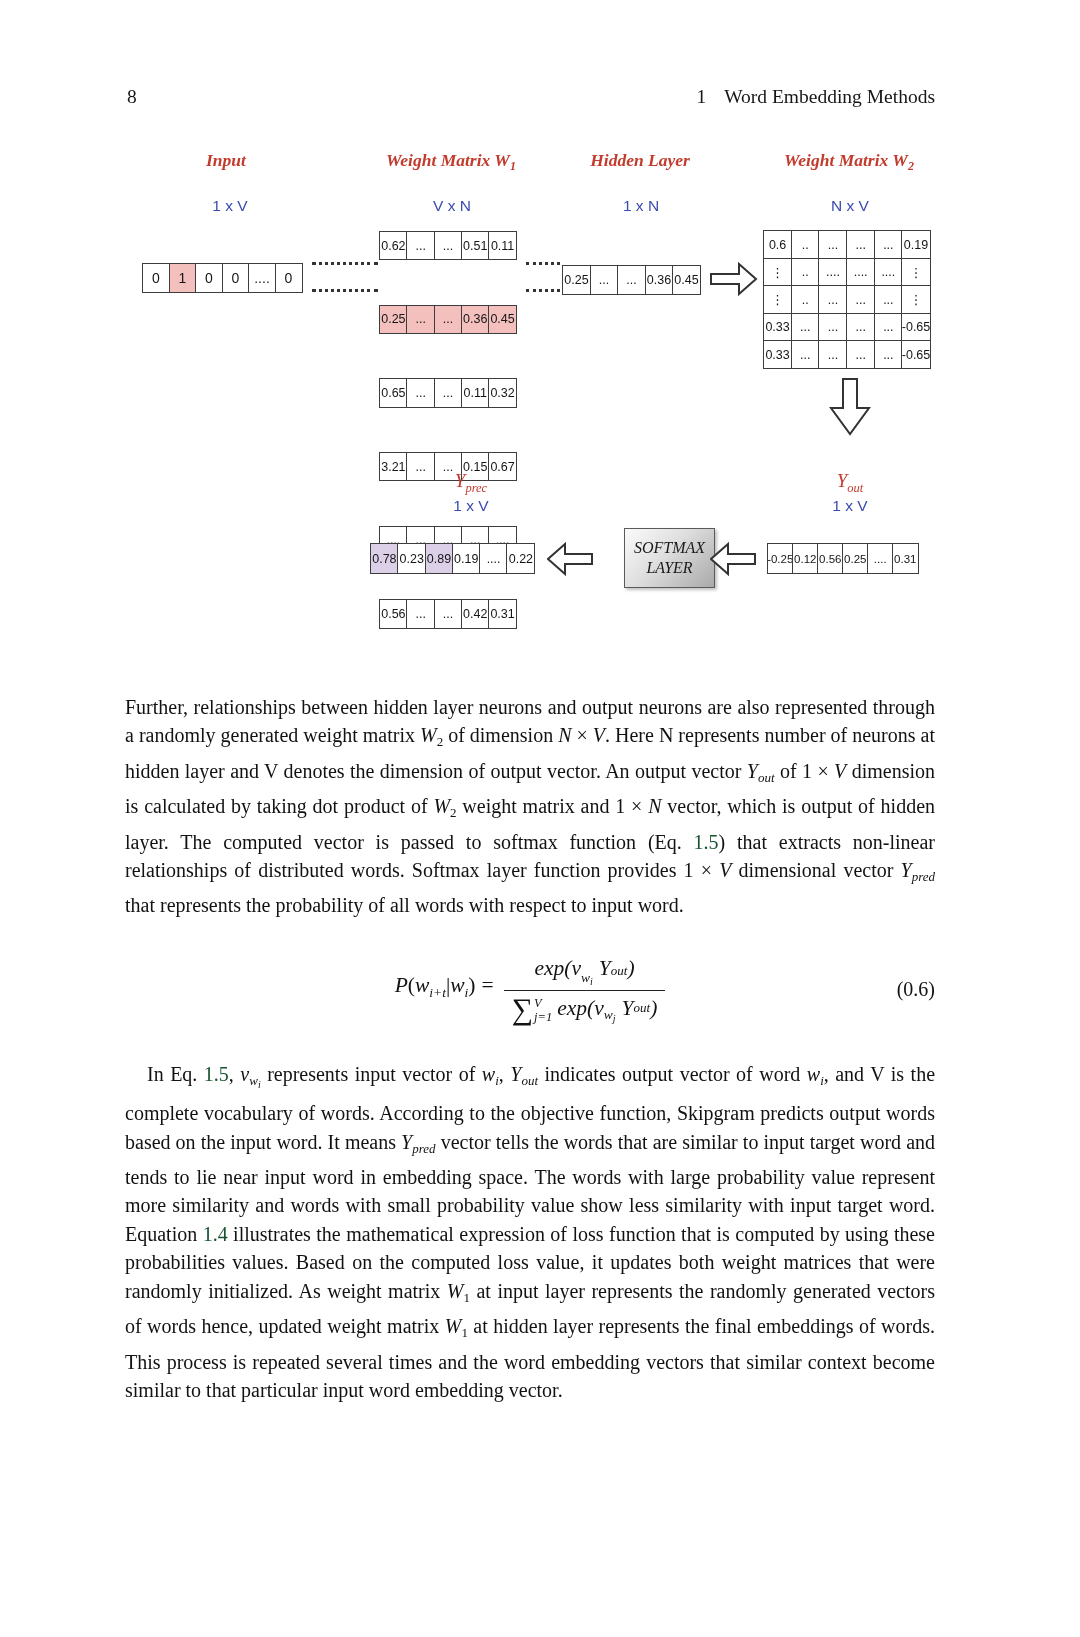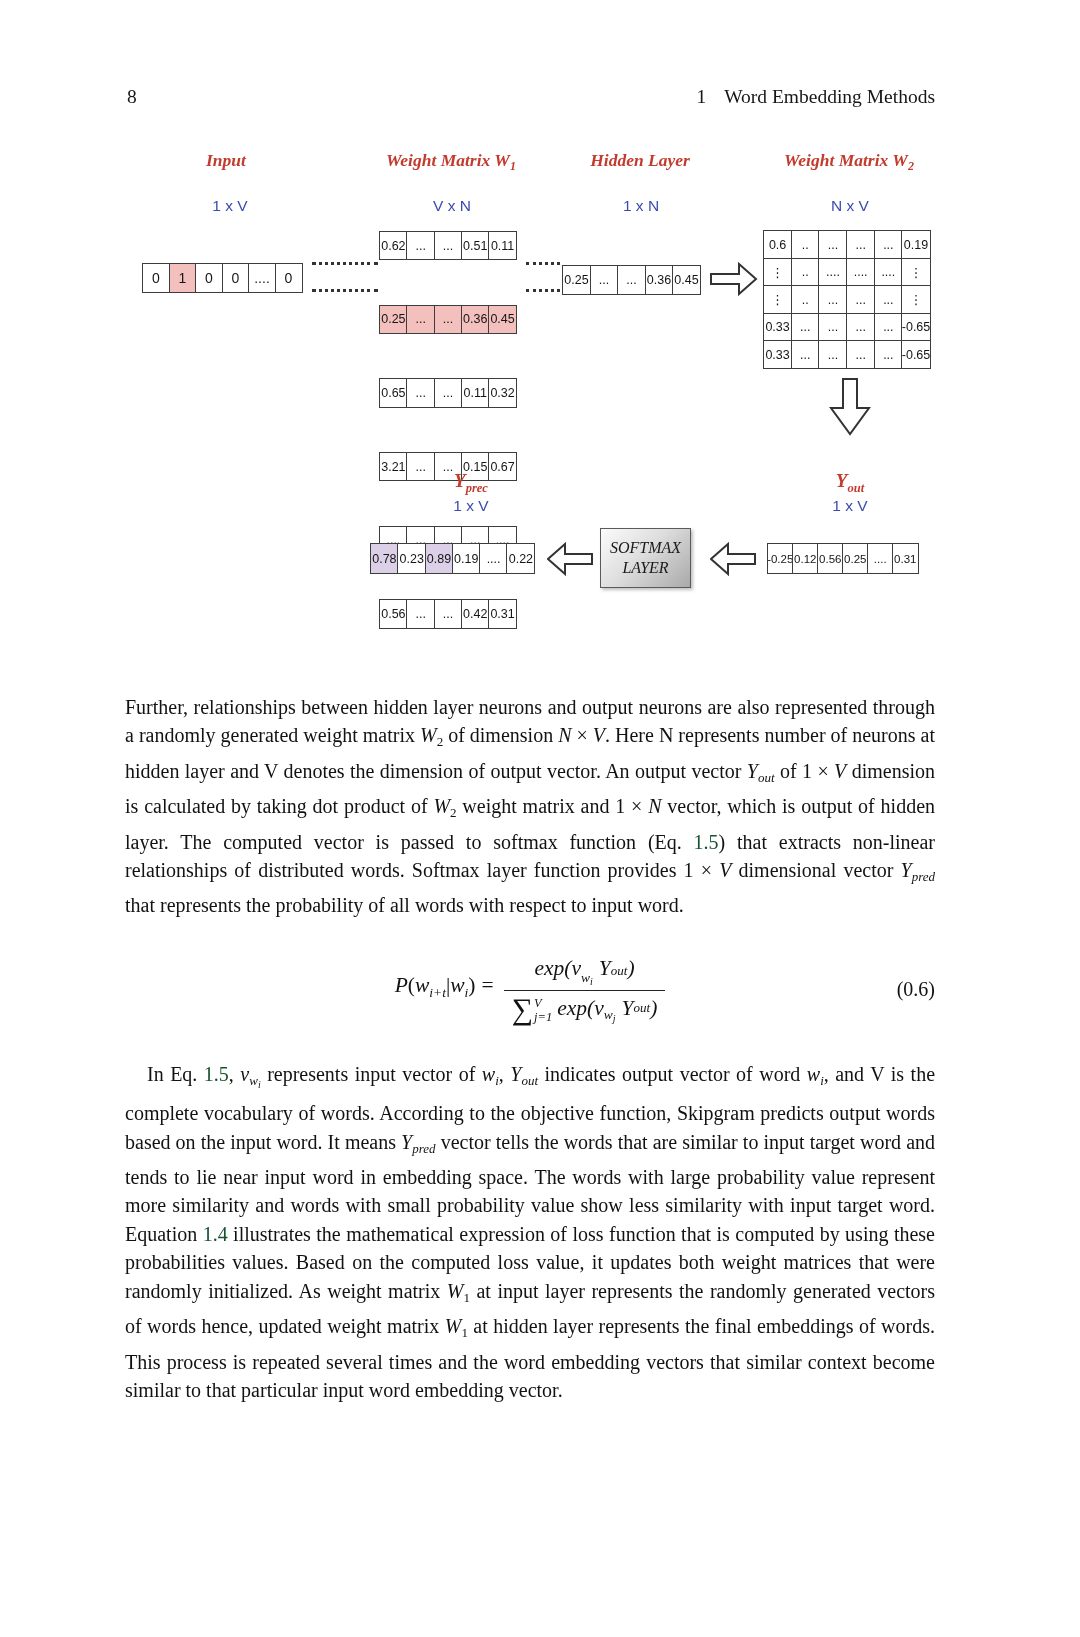--- a/index.html
+++ b/index.html
@@ -35,21 +35,21 @@
   .hidden-vec .cell{width:29px;height:30px;font-size:12.5px;}
   .w2 .cell{width:29.2px;height:29px;font-size:12.5px;}
   .yprec-vec .cell{width:28.8px;height:31px;font-size:12.5px;}
   .yout-vec .cell{width:26.5px;height:31px;font-size:11.5px;}
 
   .dots{position:absolute;height:0;border-top:3.5px dotted #333;}
 
   .arrow-svg{position:absolute;}
 
   .y-label{position:absolute;transform:translateX(-50%);color:#c23b2d;
-           font-style:italic;font-weight:bold;font-size:19px;white-space:nowrap;}
+           font-style:italic;font-weight:normal;font-size:19px;white-space:nowrap;}
   .y-label .lsub{font-size:12.5px;vertical-align:-5px;}
 
   .softmax-box{position:absolute;box-sizing:border-box;border:1.6px solid #5a5a5a;
                background:linear-gradient(135deg,#fbfbfb 0%,#dedede 45%,#a9a9a9 100%);
                display:flex;flex-direction:column;align-items:center;justify-content:center;
                font-style:italic;font-size:16px;line-height:1.25;color:#1a1a1a;
                box-shadow:2px 2px 3px rgba(0,0,0,0.25);}
 
   
   .caption{position:absolute;top:613px;left:127px;width:810px;font-size:19px;color:#161616;}
@@ -237,21 +237,21 @@
         <div class="cell h-purple">0.89</div>
         <div class="cell">0.19</div>
         <div class="cell">....</div>
         <div class="cell">0.22</div>
       </div>
 
     <svg class="arrow-svg" style="left:547px;top:402px;" width="46" height="34" viewBox="0 0 46 34">
       <polygon points="45,12 18,12 18,2 1,17 18,32 18,22 45,22" fill="#ffffff" stroke="#333" stroke-width="2"></polygon>
     </svg>
 
-    <div class="softmax-box" style="left:600px;top:388px;width:91px;height:60px;">
+    <div class="softmax-box" style="left:624px;top:388px;width:91px;height:60px;">
       <span>SOFTMAX</span>
       <span>LAYER</span>
     </div>
 
     <svg class="arrow-svg" style="left:710px;top:402px;" width="46" height="34" viewBox="0 0 46 34">
       <polygon points="45,12 18,12 18,2 1,17 18,32 18,22 45,22" fill="#ffffff" stroke="#333" stroke-width="2"></polygon>
     </svg>
 
     <div class="vec yout-vec" style="left:767px;top:403px;">
         <div class="cell">-0.25</div>

